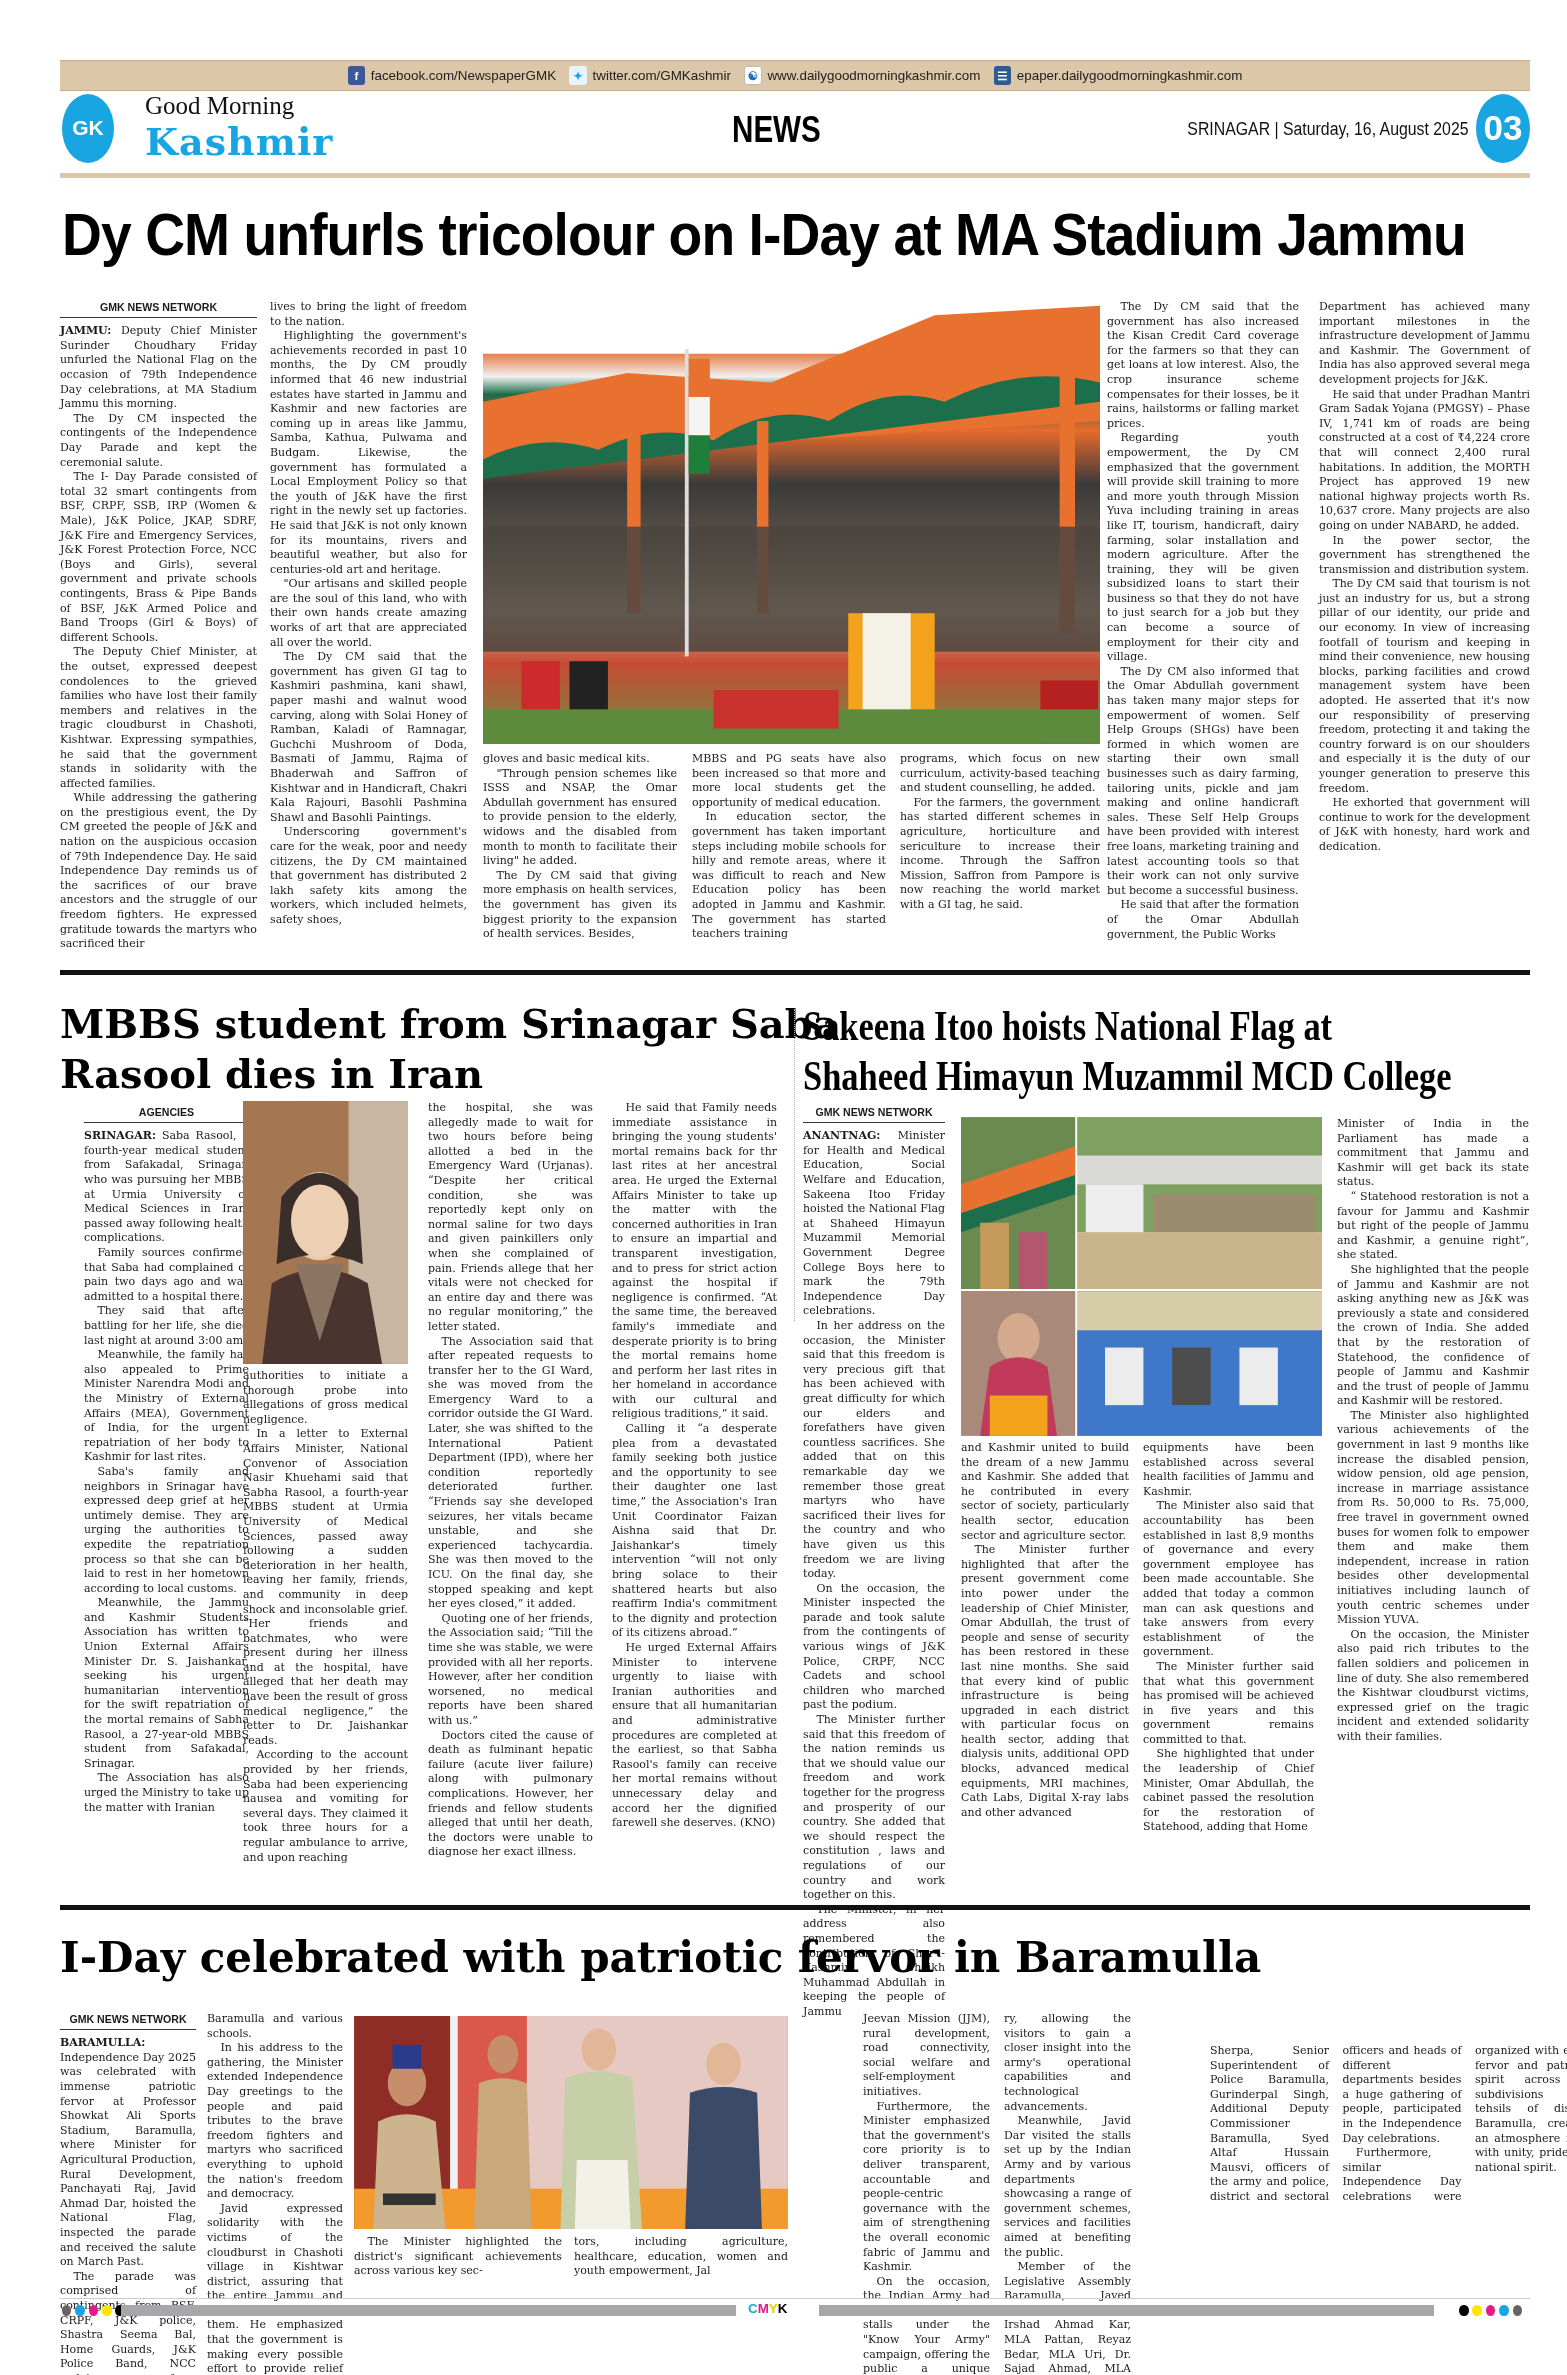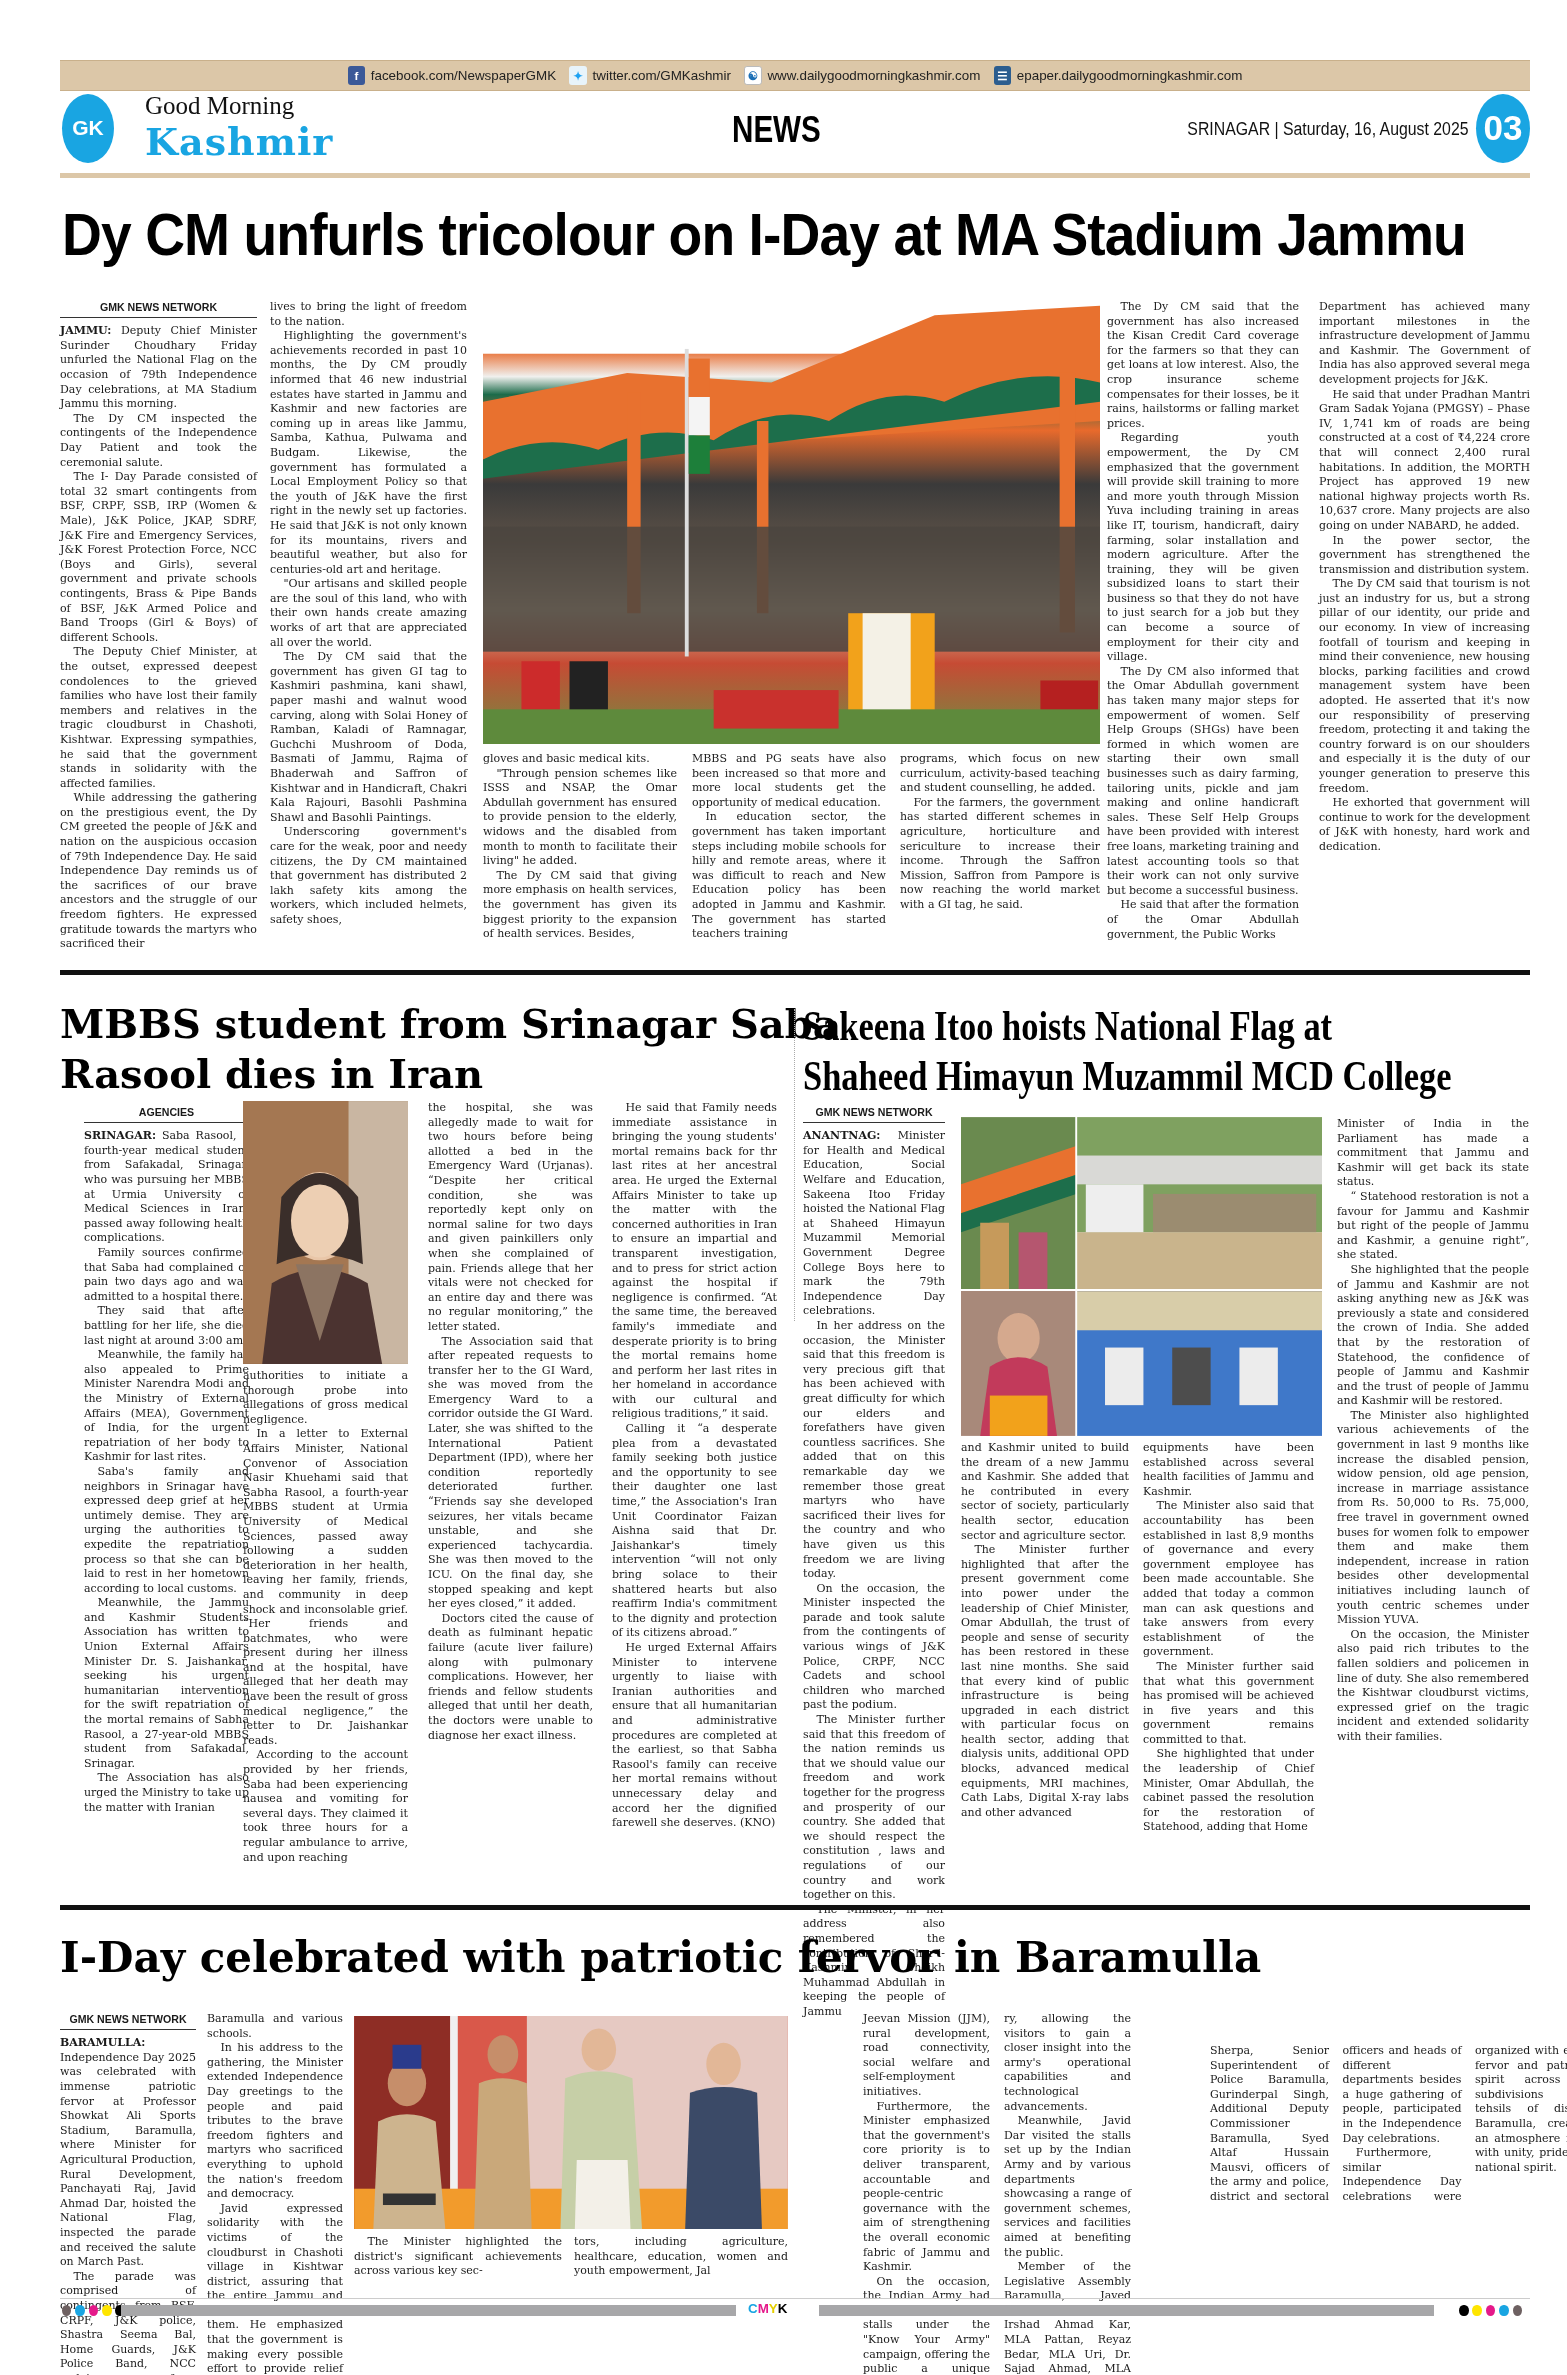--- a/index.html
+++ b/index.html
@@ -74,21 +74,21 @@
   <div class="dateline">SRINAGAR | Saturday, 16, August 2025</div>
   <div class="page-num">03</div>
 </div>
 <div class="mast-rule"></div>
 
 <div class="headline1">Dy CM unfurls tricolour on I-Day at MA Stadium Jammu</div>
 
 <div class="col" style="left:60px; top:300px; width:197px;">
   <div class="byline">GMK NEWS NETWORK</div>
   <p class="first"><span class="dl">JAMMU:</span> <span>Deputy Chief Minister Surinder Choudhary Friday unfurled the National Flag on the occasion of 79th Independence Day celebrations, at MA Stadium Jammu this morning.</span></p>
-  <p>The Dy CM inspected the contingents of the Independence Day Patient and took the ceremonial salute.</p>
+  <p>The Dy CM inspected the contingents of the Independence Day Parade and kept the ceremonial salute.</p>
   <p>The I- Day Parade consisted of total 32 smart contingents from BSF, CRPF, SSB, IRP (Women &amp; Male), J&amp;K Police, JKAP, SDRF, J&amp;K Fire and Emergency Services, J&amp;K Forest Protection Force, NCC (Boys and Girls), several government and private schools contingents, Brass &amp; Pipe Bands of BSF, J&amp;K Armed Police and Band Troops (Girl &amp; Boys) of different Schools.</p>
   <p>The Deputy Chief Minister, at the outset, expressed deepest condolences to the grieved families who have lost their family members and relatives in the tragic cloudburst in Chashoti, Kishtwar. Expressing sympathies, he said that the government stands in solidarity with the affected families.</p>
   <p>While addressing the gathering on the prestigious event, the Dy CM greeted the people of J&amp;K and nation on the auspicious occasion of 79th Independence Day. He said Independence Day reminds us of the sacrifices of our brave ancestors and the struggle of our freedom fighters. He expressed gratitude towards the martyrs who sacrificed their</p>
 </div>
 
 <div class="col" style="left:270px; top:300px; width:197px;">
   <p class="first">lives to bring the light of freedom to the nation.</p>
   <p>Highlighting the government's achievements recorded in past 10 months, the Dy CM proudly informed that 46 new industrial estates have started in Jammu and Kashmir and new factories are coming up in areas like Jammu, Samba, Kathua, Pulwama and Budgam. Likewise, the government has formulated a Local Employment Policy so that the youth of J&amp;K have the first right in the newly set up factories. He said that J&amp;K is not only known for its mountains, rivers and beautiful weather, but also for centuries-old art and heritage.</p>
   <p>"Our artisans and skilled people are the soul of this land, who with their own hands create amazing works of art that are appreciated all over the world.</p>
   <p>The Dy CM said that the government has given GI tag to Kashmiri pashmina, kani shawl, paper mashi and walnut wood carving, along with Solai Honey of Ramban, Kaladi of Ramnagar, Guchchi Mushroom of Doda, Basmati of Jammu, Rajma of Bhaderwah and Saffron of Kishtwar and in Handicraft, Chakri Kala Rajouri, Basohli Pashmina Shawl and Basohli Paintings.</p>
@@ -178,20 +178,21 @@
 
 <div class="col" style="left:243px; top:1369px; width:165px;">
   <p class="first">authorities to initiate a thorough probe into allegations of gross medical negligence.</p>
   <p>In a letter to External Affairs Minister, National Convenor of Association Nasir Khuehami said that Sabha Rasool, a fourth-year MBBS student at Urmia University of Medical Sciences, passed away following a sudden deterioration in her health, leaving her family, friends, and community in deep shock and inconsolable grief. “Her friends and batchmates, who were present during her illness and at the hospital, have alleged that her death may have been the result of gross medical negligence,” the letter to Dr. Jaishankar reads.</p>
   <p>According to the account provided by her friends, Saba had been experiencing nausea and vomiting for several days. They claimed it took three hours for a regular ambulance to arrive, and upon reaching</p>
 </div>
 
 <div class="col" style="left:428px; top:1101px; width:165px;">
   <p class="first">the hospital, she was allegedly made to wait for two hours before being allotted a bed in the Emergency Ward (Urjanas). “Despite her critical condition, she was reportedly kept only on normal saline for two days and given painkillers only when she complained of pain. Friends allege that her vitals were not checked for an entire day and there was no regular monitoring,” the letter stated.</p>
   <p>The Association said that after repeated requests to transfer her to the GI Ward, she was moved from the Emergency Ward to a corridor outside the GI Ward. Later, she was shifted to the International Patient Department (IPD), where her condition reportedly deteriorated further. “Friends say she developed seizures, her vitals became unstable, and she experienced tachycardia. She was then moved to the ICU. On the final day, she stopped speaking and kept her eyes closed,” it added.</p>
+  <p>Quoting one of her friends, the Association said; “Till the time she was stable, we were provided with all her reports. However, after her condition worsened, no medical reports have been shared with us.”</p>
   <p>Doctors cited the cause of death as fulminant hepatic failure (acute liver failure) along with pulmonary complications. However, her friends and fellow students alleged that until her death, the doctors were unable to diagnose her exact illness.</p>
 </div>
 
 <div class="col" style="left:612px; top:1101px; width:165px;">
   <p>He said that Family needs immediate assistance in bringing the young students' mortal remains back for thr last rites at her ancestral area. He urged the External Affairs Minister to take up the matter with the concerned authorities in Iran to ensure an impartial and transparent investigation, and to press for strict action against the hospital if negligence is confirmed. “At the same time, the bereaved family's immediate and desperate priority is to bring the mortal remains home and perform her last rites in her homeland in accordance with our cultural and religious traditions,” it said.</p>
   <p>Calling it “a desperate plea from a devastated family seeking both justice and the opportunity to see their daughter one last time,” the Association's Iran Unit Coordinator Faizan Aishna said that Dr. Jaishankar's timely intervention “will not only bring solace to their shattered hearts but also reaffirm India's commitment to the dignity and protection of its citizens abroad.”</p>
   <p>He urged External Affairs Minister to intervene urgently to liaise with Iranian authorities and ensure that all humanitarian and administrative procedures are completed at the earliest, so that Sabha Rasool's family can receive her mortal remains without unnecessary delay and accord her the dignified farewell she deserves. (KNO)</p>
 </div>
 
 <div class="vdots" style="left:794px; top:1009px; height:312px;"></div>

